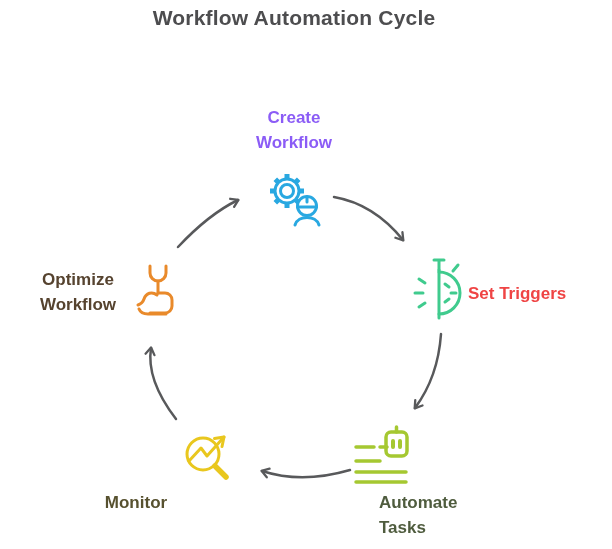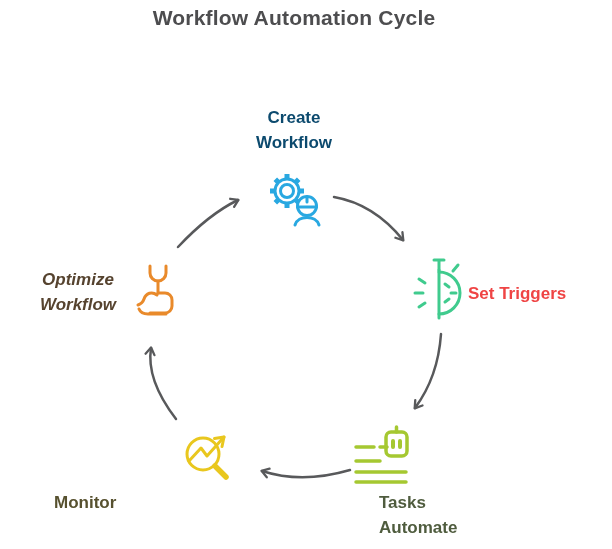--- a/index.html
+++ b/index.html
@@ -8,21 +8,21 @@
     font-family:"Liberation Sans",sans-serif;overflow:hidden;
   }
   .title{
     position:absolute;top:6px;left:0;width:588px;text-align:center;
     font-size:21px;font-weight:700;letter-spacing:.2px;
   }
   .label{position:absolute;font-size:17px;font-weight:700;line-height:25px;}
   .label-create{top:105px;left:214px;width:160px;text-align:center;}
   .label-triggers{top:281px;left:468px;width:130px;text-align:left;}
   .label-automate{top:490px;left:379px;width:120px;text-align:left;}
-  .label-monitor{top:490px;left:54px;width:140px;text-align:left;}
+  .label-monitor{top:490px;left:66px;width:140px;text-align:center;}
   .label-optimize{top:267px;left:18px;width:120px;text-align:center;}
   .icon{position:absolute;}
   .icon svg{display:block;}
   .icon-create{left:262px;top:165px;}
   .icon-triggers{left:410px;top:254px;}
   .icon-automate{left:351px;top:424px;}
   .icon-monitor{left:182px;top:427px;}
   .icon-optimize{left:134px;top:262px;}
   .arrows{position:absolute;left:0;top:0;width:612px;height:549px;pointer-events:none;}
 </style>
@@ -42,21 +42,21 @@
     <g fill="none" stroke="currentColor" stroke-width="2.5" stroke-linecap="round">
       <path d="M334,197 Q374,204 403,240" marker-end="url(#ah)"></path>
       <path d="M441,334 Q438,377 415,408" marker-end="url(#ah)"></path>
       <path d="M350,470 Q302,484 262,471" marker-end="url(#ah)"></path>
       <path d="M176,419 Q146,380 151,348" marker-end="url(#ah)"></path>
       <path d="M178,247 Q209,214 238,200" marker-end="url(#ah)"></path>
     </g>
   </svg>
 
   <div class="node">
-    <div class="label label-create" style="color: #0c4a6e;">
+    <div class="label label-create" style="color: #8b5cf6;">
       <div>Create</div>
       <div>Workflow</div>
     </div>
     <span class="icon icon-create" style="color: rgb(41, 168, 225);">
       <svg width="66" height="62" viewBox="0 0 66 62" fill="none" stroke="currentColor" stroke-width="3">
         <circle cx="25" cy="26" r="12"></circle>
         <circle cx="25" cy="26" r="6.5"></circle>
         <path stroke-width="5" stroke-linecap="butt" d="M37,26 H42 M33.2,34.2 L36.7,37.7 M25,38 V43 M16.8,34.2 L13.3,37.7 M13,26 H8 M16.8,17.8 L13.3,14.3 M25,14 V9 M33.2,17.8 L36.7,14.3"></path>
         <circle cx="45" cy="41" r="9.5" fill="#ffffff"></circle>
         <path stroke-linecap="round" d="M35.5,42 H54.5 M45,32 V37"></path>
@@ -76,22 +76,22 @@
         <path d="M29,16 V64"></path>
         <path d="M29,18 A21,21 0 0 1 29,60"></path>
         <path d="M9,25 L15,29 M5,39 H13 M9,53 L15,49"></path>
         <path d="M35,30 L39,33 M41,39 H46 M35,48 L39,45"></path>
       </svg>
     </span>
   </div>
 
   <div class="node">
     <div class="label label-automate" style="color: rgb(79, 92, 62);">
+      <div>Automate</div>
       <div>Tasks</div>
-      <div>Automate</div>
     </div>
     <span class="icon icon-automate" style="color: rgb(165, 200, 49);">
       <svg width="58" height="62" viewBox="0 0 58 62" fill="none" stroke="currentColor" stroke-width="3.5" stroke-linecap="round">
         <path d="M5,23 H23 M29,23 H36"></path>
         <rect x="35" y="8" width="21" height="24" rx="5"></rect>
         <path d="M45.5,8 V3"></path>
         <path stroke-width="4" d="M42,17 V23 M49,17 V23"></path>
         <path d="M5,37 H29"></path>
         <path d="M5,48 H55"></path>
         <path d="M5,58 H55"></path>
@@ -107,21 +107,21 @@
       <svg width="56" height="54" viewBox="0 0 56 54" fill="none" stroke="currentColor" stroke-width="3" stroke-linecap="round" stroke-linejoin="round">
         <circle cx="21" cy="27" r="16"></circle>
         <path d="M7,34 L19,21 L25,29 L42,10"></path>
         <path d="M42,10 L32.5,11.5 M42,10 L40,19.5"></path>
         <path stroke-width="5.5" d="M33,39 L44,50"></path>
       </svg>
     </span>
   </div>
 
   <div class="node">
-    <div class="label label-optimize" style="color: rgb(86, 67, 47); font-style: italic;">
+    <div class="label label-optimize" style="color: rgb(86, 67, 47);">
       <div>Optimize</div>
       <div>Workflow</div>
     </div>
     <span class="icon icon-optimize" style="color: rgb(233, 138, 43);">
       <svg width="50" height="58" viewBox="0 0 50 58" fill="none" stroke="currentColor" stroke-width="3" stroke-linecap="round" stroke-linejoin="round">
         <path d="M16,4 V11 A8,8 0 0 0 32,11 V4"></path>
         <path d="M24,19 V31"></path>
         <path d="M24,31 H31 A7,7 0 0 1 38,38 V44 A7,7 0 0 1 31,51 H16"></path>
         <path d="M23,33 C18,29 12,31 10,37 C9,40 7,42 4,43"></path>
         <path d="M5,47 Q7,52 14,52 H32"></path>

